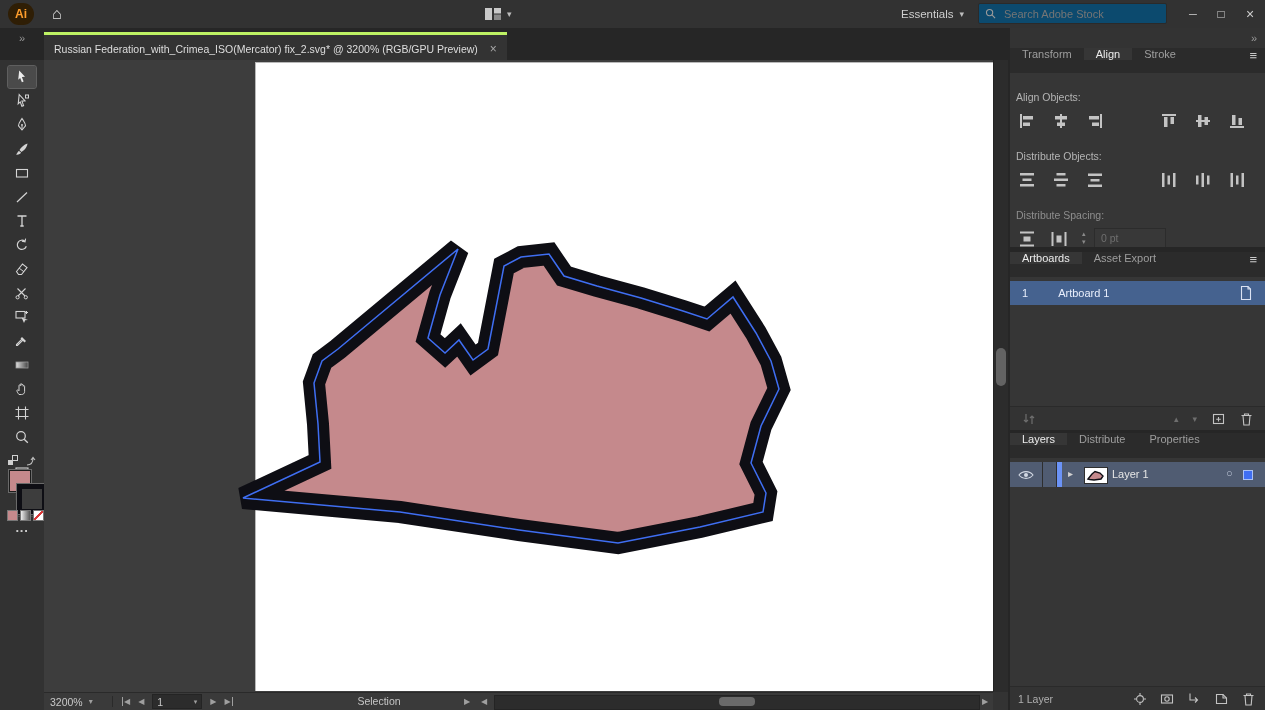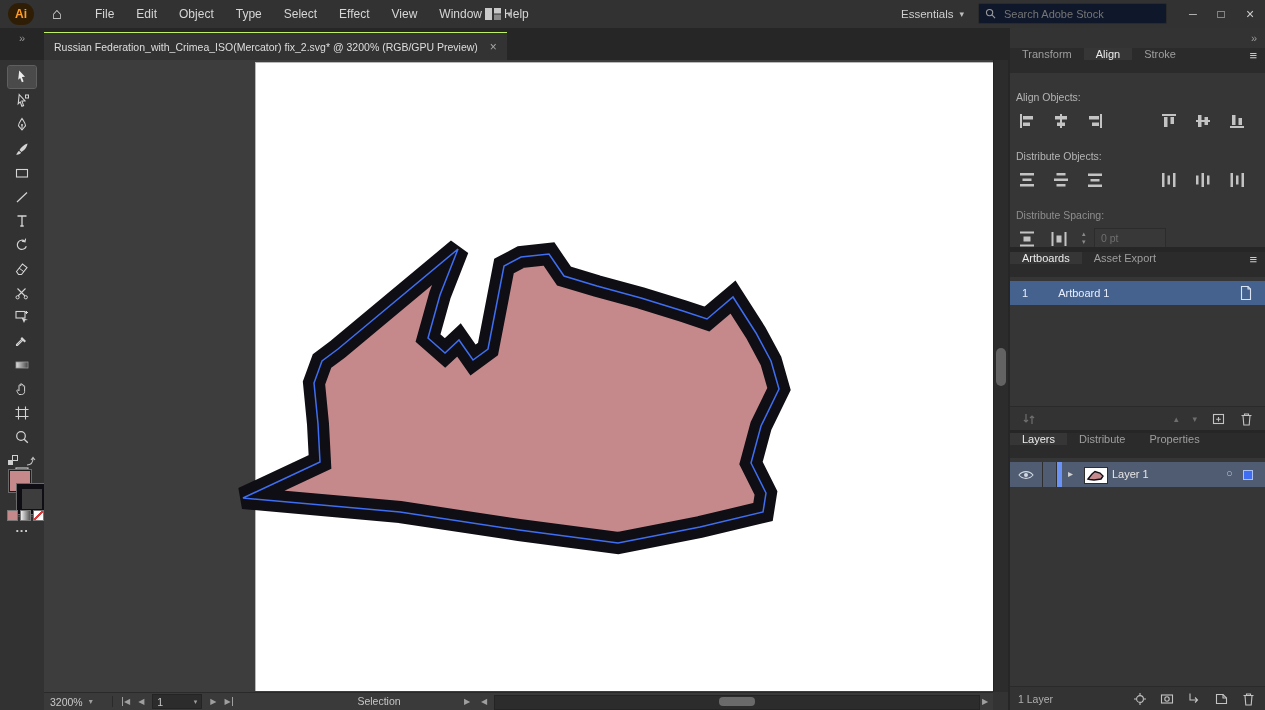--- a/index.html
+++ b/index.html
@@ -24,64 +24,53 @@
 </head>
 <body>
 
 <div id="app">
 
   <div class="abs" style="left:0;top:0;width:1265px;height:28px;background:#323232;border-bottom:1px solid #262626">
     <div class="abs flex" style="left:8px;top:3px;width:26px;height:22px;background:#2f1e05;border-radius:11px;justify-content:center;color:#ff9e2c;font-weight:bold;font-size:12px">Ai</div>
     <div class="abs flex" style="left:44px;top:0;height:27px;padding:0 8px;font-size:16px;color:#e2e2e2">
         <span>⌂</span>
       </div>
-    <div class="abs flex" style="left:84px;top:0;height:27px">
-      <span class="mi">File</span>
-      <span class="mi">Edit</span>
-      <span class="mi">Object</span>
-      <span class="mi">Type</span>
-      <span class="mi">Select</span>
-      <span class="mi">Effect</span>
-      <span class="mi">View</span>
-      <span class="mi">Window</span>
-      <span class="mi">Help</span>
-    </div>
     <div class="abs flex" style="left:484px;top:0;height:27px;gap:5px">
       <svg width="18" height="14" viewBox="0 0 18 14">
         <rect x="1" y="1" width="7" height="12" fill="#c9c9c9"></rect>
           <rect x="10" y="1" width="7" height="5.5" fill="#c9c9c9"></rect>
           <rect x="10" y="7.5" width="7" height="5.5" fill="#8a8a8a"></rect>
       </svg>
       <span style="font-size:9px;color:#bdbdbd">▾</span>
     </div>
     <div class="abs flex" style="right:0;top:0;height:27px">
       <div class="flex" style="gap:6px;margin-right:14px">
         <span style="font-size:11.5px;color:#cfcfcf">Essentials</span>
         <span style="font-size:9px;color:#bdbdbd">▾</span>
       </div>
-      <div class="flex" style="width:175px;height:19px;background:#0f172a;border:1px solid #2a2a2a;border-radius:2px;padding:0 6px;gap:6px;margin-right:12px">
+      <div class="flex" style="width:175px;height:19px;background:#0c4a6e;border:1px solid #2a2a2a;border-radius:2px;padding:0 6px;gap:6px;margin-right:12px">
         <svg width="11" height="11" viewBox="0 0 12 12">
           <circle cx="5" cy="5" r="3.4" fill="none" stroke="#9a9a9a" stroke-width="1.2"></circle>
             <path d="M7.6 7.6 L11 11" stroke="#9a9a9a" stroke-width="1.2"></path>
         </svg>
         <input style="flex: 1 1 0%; background: transparent; border: none; outline: none; color: rgb(154, 154, 154); font-size: 11px;" placeholder="Search Adobe Stock">
       </div>
       <div class="flex" style="height:27px">
         <span class="flex" style="width:28px;height:27px;justify-content:center;font-size:11px;color:#cfcfcf">─</span>
         <span class="flex" style="width:28px;height:27px;justify-content:center;font-size:12px;color:#cfcfcf">□</span>
         <span class="flex" style="width:30px;height:27px;justify-content:center;font-size:14px;color:#cfcfcf">×</span>
       </div>
     </div>
   </div>
 
   <div class="abs" style="left:0;top:28px;width:1010px;height:32px;background:#262626">
     <div class="abs flex" style="left:0;top:0;width:44px;height:20px;justify-content:center;color:#969696;font-size:11px">
         <span>»</span>
       </div>
-    <div class="abs flex" style="left:44px;top:4px;height:28px;background:#333;border-top:1px solid #bef264;padding:0 10px;gap:12px">
+    <div class="abs flex" style="left:44px;top:4px;height:28px;background:#333;border-top:3px solid #bef264;padding:0 10px;gap:12px">
       <span style="font-size:10.5px;color:#dedede;white-space:nowrap">Russian Federation_with_Crimea_ISO(Mercator) fix_2.svg* @ 3200% (RGB/GPU Preview)</span>
       <span style="font-size:12px;color:#a8a8a8">×</span>
     </div>
   </div>
 
   <div class="abs" style="left:0;top:60px;width:44px;height:632px;background:#323232;border-right:1px solid #262626">
     <div class="tool active" style="margin-top:6px">
       <svg width="16" height="16" viewBox="0 0 16 16">
           <path d="M5.2 1.5 L11 7.8 L7.9 8.1 L9.6 12.6 L7.9 13.3 L6.2 8.9 L4.2 10.8 Z" fill="#ececec"></path>
         </svg>

